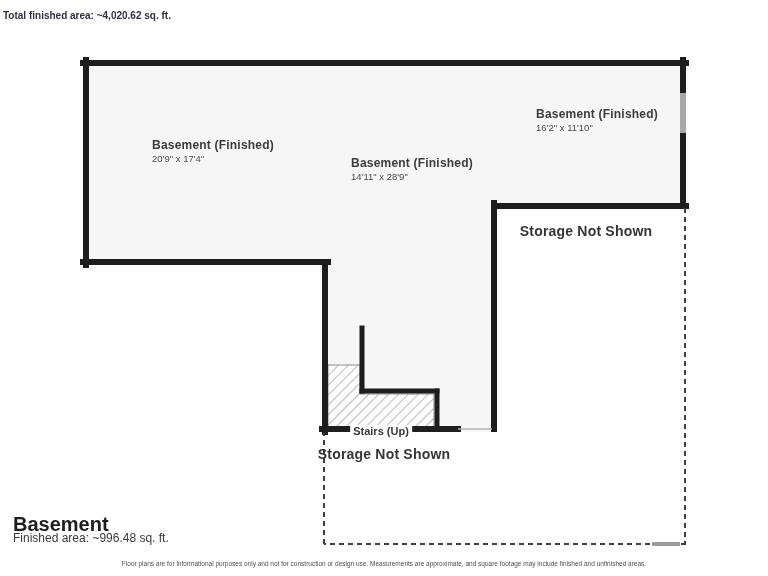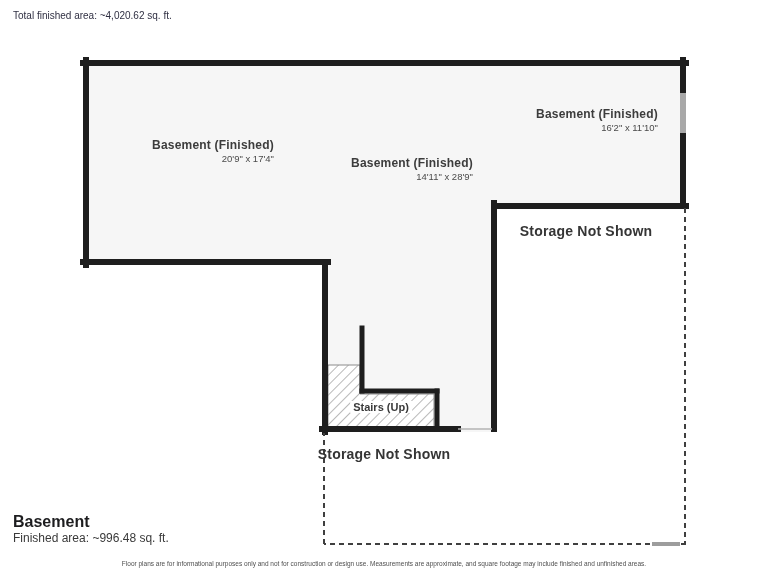--- a/index.html
+++ b/index.html
@@ -9,21 +9,21 @@
     position: relative;
     width: 768px;
     height: 576px;
     background: #ffffff;
     overflow: hidden;
   }
   .svg-layer { position: absolute; left: 0; top: 0; }
   .overlay {
     position: absolute;
     transform: translate(-50%, -50%);
-    text-align: right;
+    text-align: left;
     white-space: nowrap;
   }
   .room-label .name {
     font-size: 12px;
     font-weight: bold;
     color: #3c3c3c;
     letter-spacing: 0.2px;
   }
   .room-label .dims {
     font-size: 9.5px;
@@ -35,34 +35,35 @@
     font-weight: bold;
     color: #353535;
     letter-spacing: 0.2px;
   }
   .stairs-label {
     font-size: 11px;
     font-weight: bold;
     color: #3a3a3a;
     background: #ffffff;
     padding: 0 3px;
+    margin-top: 24px;
   }
   .header-note {
     position: absolute;
-    left: 13px;
+    left: 3px;
     top: 10px;
     font-size: 10px;
-    font-weight: normal;
+    font-weight: bold;
     color: #2f2f42;
   }
   .floor-name {
     position: absolute;
     left: 13px;
     top: 513px;
-    font-size: 16px;
+    font-size: 20px;
     font-weight: bold;
     color: #1d1d1f;
   }
   .floor-area {
     position: absolute;
     left: 13px;
     top: 531px;
     font-size: 12px;
     color: #3a3a3a;
   }

